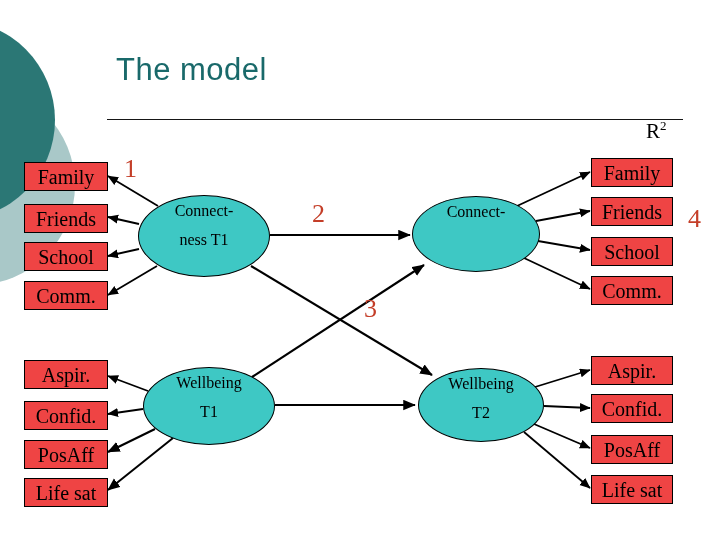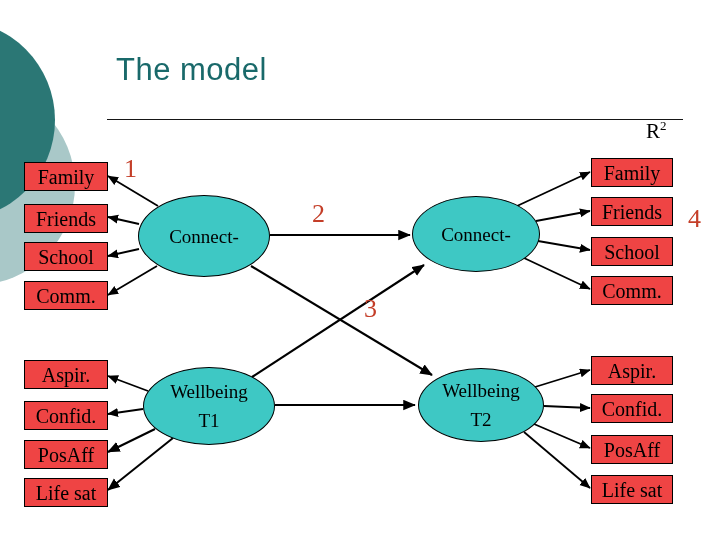--- a/index.html
+++ b/index.html
@@ -21,22 +21,22 @@
   #r2 sup{font-size:13px;}
   .box{
     position:absolute;width:82px;height:27px;background:#ef4444;
     border:1.5px solid #000;display:flex;align-items:center;justify-content:center;
     font-size:20px;line-height:1;box-sizing:content-box;white-space:nowrap;
   }
   .box.left{left:24px;}
   .box.right{left:591px;width:80px;}
   .ellipse{
     position:absolute;background:#3ec8c4;border:1.5px solid #000;border-radius:50%;
-    display:flex;flex-direction:column;align-items:center;justify-content:center;
-    font-size:19px;line-height:29px;text-align:center;box-sizing:border-box;
+    display:flex;flex-direction:column;align-items:center;justify-content:flex-start;
+    font-size:16px;line-height:29px;text-align:center;box-sizing:border-box;
   }
   .pathnum{position:absolute;font-size:26px;color:#c43e28;line-height:1;}
   #arrows{position:absolute;left:0;top:0;width:720px;height:540px;}
   #arrows line{stroke:#000;}
   .mline{stroke-width:1.8px;}
   .sline{stroke-width:2.1px;}
 </style>
 </head>
 <body>
 
@@ -97,20 +97,21 @@
   <div class="box right" style="top:237px">School</div>
   <div class="box right" style="top:276px">Comm.</div>
 
   <div class="box right" style="top:356px">Aspir.</div>
   <div class="box right" style="top:394px">Confid.</div>
   <div class="box right" style="top:435px">PosAff</div>
   <div class="box right" style="top:475px">Life sat</div>
 
   <div class="ellipse" style="left:138px;top:195px;width:132px;height:82px">
     <div>Connect-</div>
+    <div>ness T1</div>
   </div>
   <div class="ellipse" style="left:412px;top:196px;width:128px;height:76px">
     <div>Connect-</div>
   </div>
   <div class="ellipse" style="left:143px;top:367px;width:132px;height:78px">
     <div>Wellbeing</div>
     <div>T1</div>
   </div>
   <div class="ellipse" style="left:418px;top:368px;width:126px;height:74px">
     <div>Wellbeing</div>

